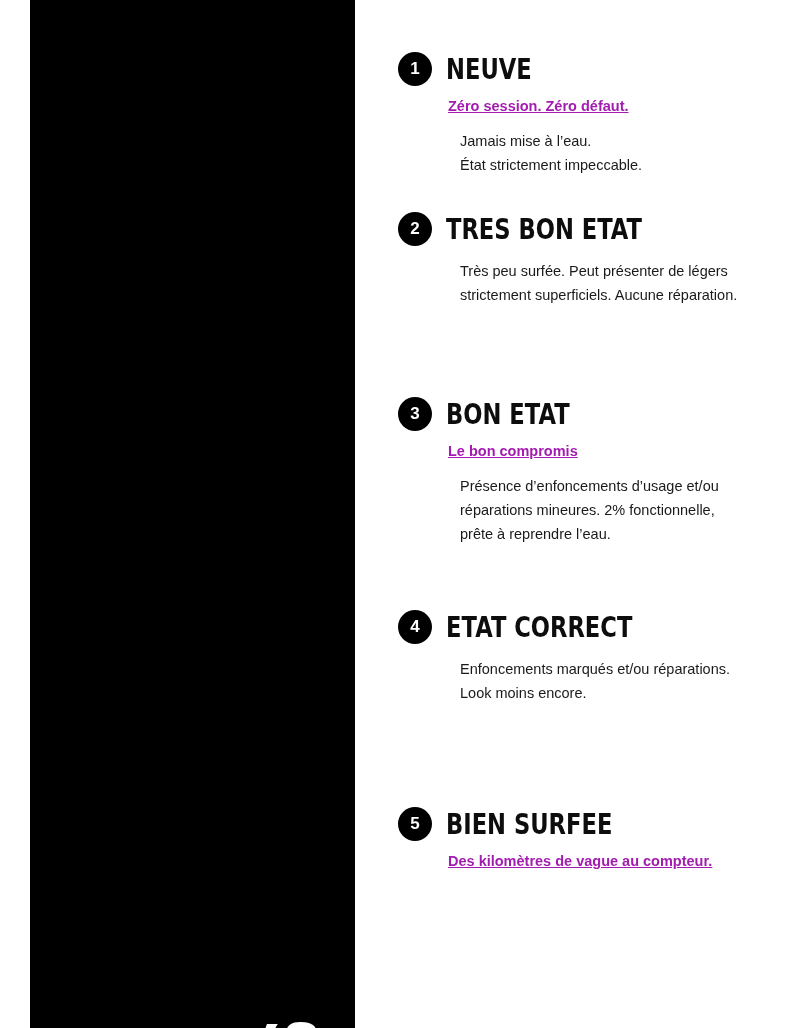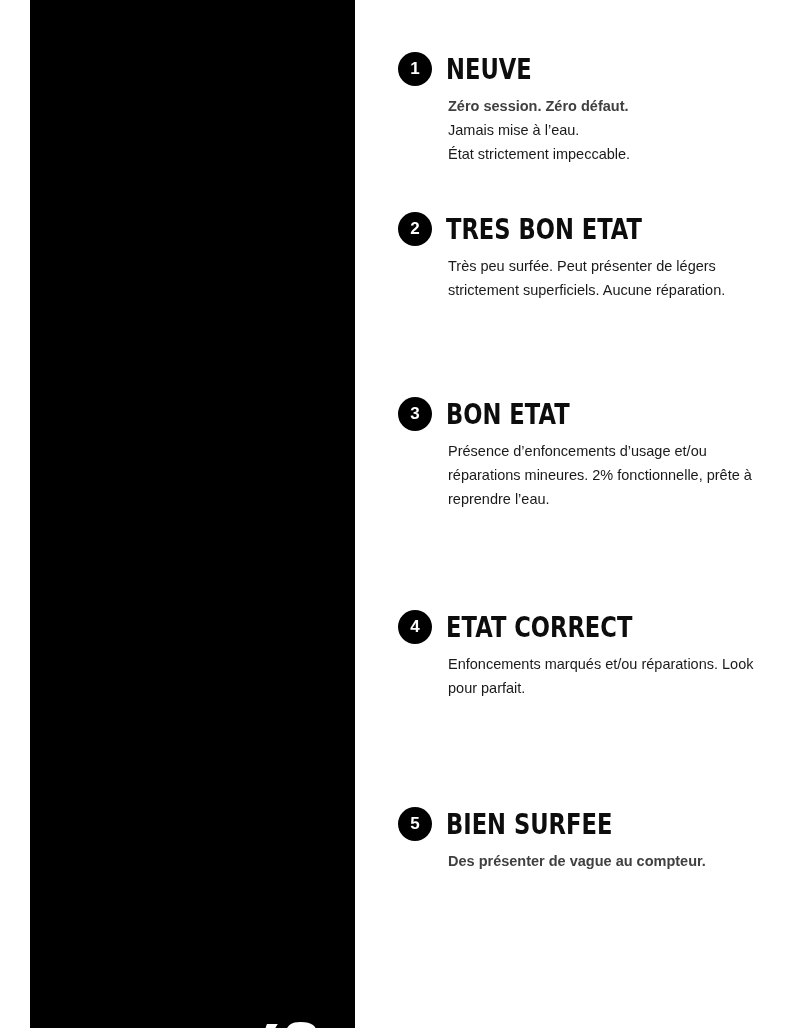--- a/index.html
+++ b/index.html
@@ -91,34 +91,35 @@
     letter-spacing: 0px;
     transform: scaleX(0.78);
     transform-origin: left center;
     white-space: nowrap;
   }
   .item-body {
     margin-left: 50px;
     margin-top: 7px;
   }
   .lead {
-    color: #404040;
+    color: #a21caf;
     font-family: "Liberation Sans", sans-serif;
     font-weight: bold;
     font-size: 14.5px;
     line-height: 1.62;
     margin: 0 0 1px 0;
+    text-decoration: underline;
   }
   .desc {
     color: #1a1a1a;
     font-family: "Liberation Sans", sans-serif;
     font-weight: normal;
     font-size: 14.5px;
     line-height: 1.65;
-    margin: 0;
+    margin: 12px;
   }
 </style>
 </head>
 <body>
 
 <div class="page">
 
   <div class="side-panel">
     <div class="side-title-wrap">
       <div class="side-title">ETAT DES PLANCHES</div>
@@ -148,38 +149,39 @@
         <p class="desc">Très peu surfée. Peut présenter de légers strictement superficiels. Aucune réparation.</p>
       </div>
     </div>
 
     <div class="item" style="top:395px;">
       <div class="item-head">
         <div class="badge">3</div>
         <div class="item-title">BON ETAT</div>
       </div>
       <div class="item-body">
+        <p class="lead">Le bon compromis</p>
         <p class="desc">Présence d’enfoncements d’usage et/ou réparations mineures. 2% fonctionnelle, prête à reprendre l’eau.</p>
       </div>
     </div>
 
     <div class="item" style="top:608px;">
       <div class="item-head">
         <div class="badge">4</div>
         <div class="item-title">ETAT CORRECT</div>
       </div>
       <div class="item-body">
-        <p class="desc">Enfoncements marqués et/ou réparations. Look pour parfait.</p>
+        <p class="desc">Enfoncements marqués et/ou réparations. Look moins encore.</p>
       </div>
     </div>
 
     <div class="item" style="top:805px;">
       <div class="item-head">
         <div class="badge">5</div>
         <div class="item-title">BIEN SURFEE</div>
       </div>
       <div class="item-body">
-        <p class="lead">Des présenter de vague au compteur.</p>
+        <p class="lead">Des kilomètres de vague au compteur.</p>
       </div>
     </div>
 
   </div>
 </div>
 
 </body></html>

